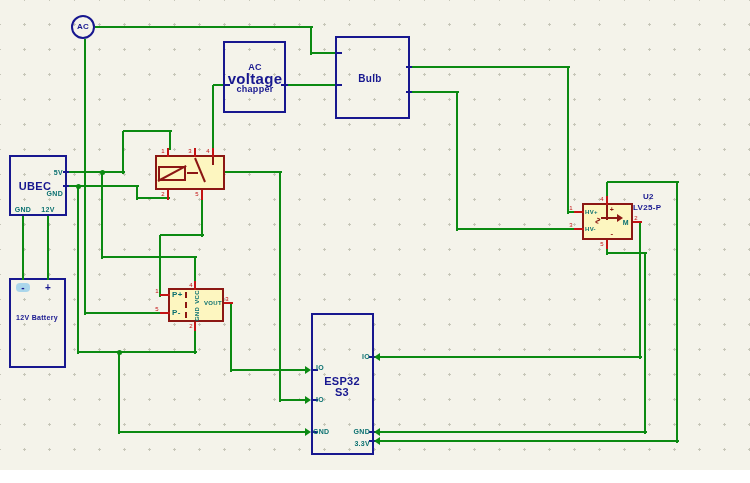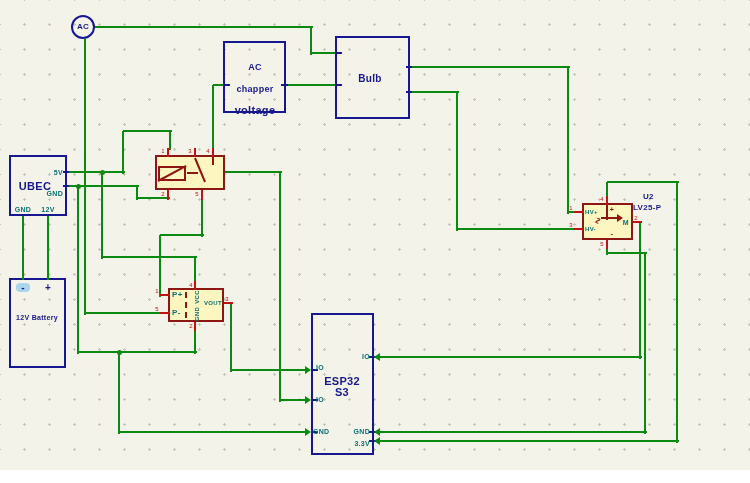--- a/index.html
+++ b/index.html
@@ -123,21 +123,21 @@
     <div class="tri" style="left: 305px; top: 366px; border-top: 4px solid transparent; border-bottom: 4px solid transparent; border-left: 6px solid rgb(11, 138, 18);"></div>
     <div class="tri" style="left: 305px; top: 396px; border-top: 4px solid transparent; border-bottom: 4px solid transparent; border-left: 6px solid rgb(11, 138, 18);"></div>
     <div class="tri" style="left: 305px; top: 428px; border-top: 4px solid transparent; border-bottom: 4px solid transparent; border-left: 6px solid rgb(11, 138, 18);"></div>
     <div class="tri" style="left: 374px; top: 353px; border-top: 4px solid transparent; border-bottom: 4px solid transparent; border-right: 6px solid rgb(11, 138, 18);"></div>
     <div class="tri" style="left: 374px; top: 428px; border-top: 4px solid transparent; border-bottom: 4px solid transparent; border-right: 6px solid rgb(11, 138, 18);"></div>
     <div class="tri" style="left: 374px; top: 437px; border-top: 4px solid transparent; border-bottom: 4px solid transparent; border-right: 6px solid rgb(11, 138, 18);"></div>
     <div class="tri" style="left: 617px; top: 214px; border-top: 4px solid transparent; border-bottom: 4px solid transparent; border-left: 6px solid rgb(140, 23, 19);"></div>
     <div id="highlight" style="left: 16px; top: 283px; width: 14px; height: 9px;"></div>
     <div class="txt" style="left: 83px; top: 27px; font-size: 8px; color: rgb(23, 23, 143); font-weight: 700; transform: translate(-50%, -50%); letter-spacing: 0.3px;">AC</div>
     <div class="txt" style="left: 255px; top: 67px; font-size: 9px; color: rgb(23, 23, 143); font-weight: 700; transform: translate(-50%, -50%); letter-spacing: 0.3px;">AC</div>
-    <div class="txt" style="left: 255px; top: 78px; font-size: 11px; color: rgb(23, 23, 143); font-weight: 700; transform: translate(-50%, -50%); letter-spacing: 0.3px; margin-top: 32px;">voltage</div>
+    <div class="txt" style="left: 255px; top: 78px; font-size: 15px; color: rgb(23, 23, 143); font-weight: 700; transform: translate(-50%, -50%); letter-spacing: 0.3px;">voltage</div>
     <div class="txt" style="left: 255px; top: 89px; font-size: 9px; color: rgb(23, 23, 143); font-weight: 700; transform: translate(-50%, -50%); letter-spacing: 0.3px;">chapper</div>
     <div class="txt" style="left: 370px; top: 79px; font-size: 10px; color: rgb(23, 23, 143); font-weight: 700; transform: translate(-50%, -50%); letter-spacing: 0.3px;">Bulb</div>
     <div class="txt" style="left: 35px; top: 186px; font-size: 11px; color: rgb(23, 23, 143); font-weight: 700; transform: translate(-50%, -50%); letter-spacing: 0.3px;">UBEC</div>
     <div class="txt" style="left: 37px; top: 317px; font-size: 7px; color: rgb(23, 23, 143); font-weight: 700; transform: translate(-50%, -50%); letter-spacing: 0.3px;">12V Battery</div>
     <div class="txt" style="left: 342px; top: 381px; font-size: 11px; color: rgb(23, 23, 143); font-weight: 700; transform: translate(-50%, -50%); letter-spacing: 0.3px;">ESP32</div>
     <div class="txt" style="left: 342px; top: 392px; font-size: 11px; color: rgb(23, 23, 143); font-weight: 700; transform: translate(-50%, -50%); letter-spacing: 0.3px;">S3</div>
     <div class="txt" style="left: 643px; top: 197px; font-size: 8px; color: rgb(23, 23, 143); font-weight: 700; transform: translate(0px, -50%); letter-spacing: 0.3px;">U2</div>
     <div class="txt" style="left: 633px; top: 208px; font-size: 8px; color: rgb(23, 23, 143); font-weight: 700; transform: translate(0px, -50%); letter-spacing: 0.3px;">LV25-P</div>
     <div class="txt" style="left: 63px; top: 172px; font-size: 7px; color: rgb(10, 112, 112); font-weight: 700; transform: translate(-100%, -50%); letter-spacing: 0.3px;">5V</div>
     <div class="txt" style="left: 63px; top: 193px; font-size: 7px; color: rgb(10, 112, 112); font-weight: 700; transform: translate(-100%, -50%); letter-spacing: 0.3px;">GND</div>

